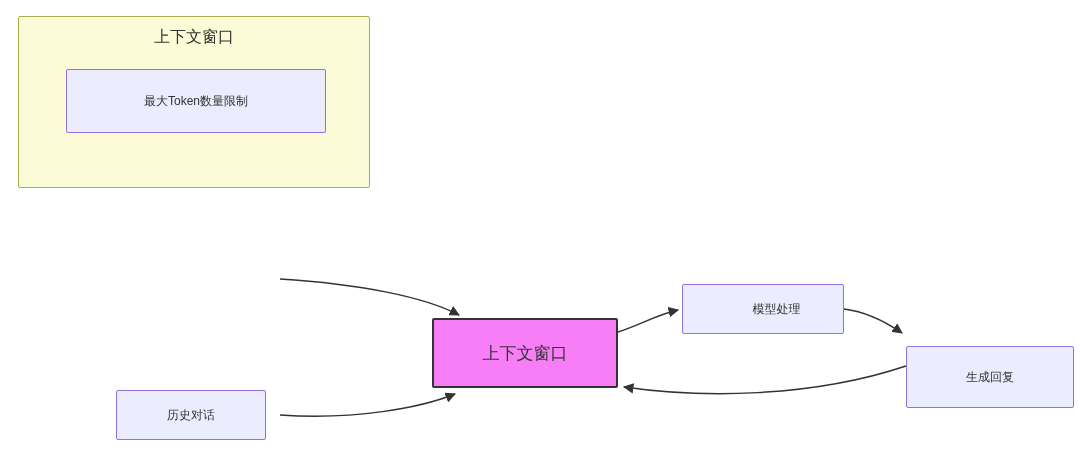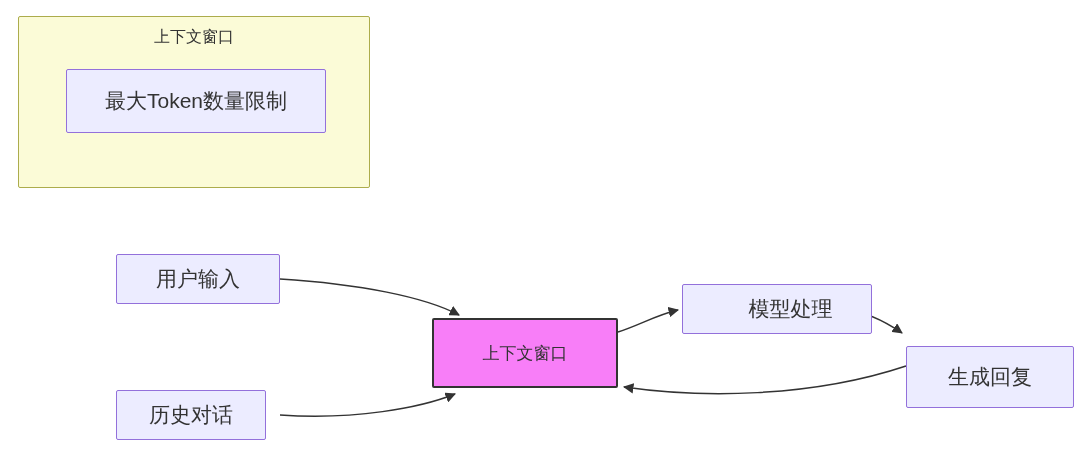--- a/index.html
+++ b/index.html
@@ -36,39 +36,39 @@
   }
   .node {
     position: absolute;
     display: flex;
     align-items: center;
     justify-content: center;
     box-sizing: border-box;
     background: var(--node-bg, #ececff);
     border: 1px solid var(--node-border, #9370db);
     border-radius: 2px;
-    font-size: 21px;
+    font-size: 12px;
     text-align: center;
     z-index: 2;
   }
   .node.inner-node {
     left: 47px;
     top: 52px;
     width: 260px;
     height: 64px;
   }
   .node.highlight {
     background: var(--highlight-bg, #f87ef8);
     border: 2.5px solid var(--highlight-border, #333333);
     font-size: 17px;
   }
   #node-user-input     { left: 116px; top: 254px; width: 164px; height: 50px; }
   #node-history        { left: 116px; top: 390px; width: 150px; height: 50px; }
   #node-context-window { left: 432px; top: 318px; width: 186px; height: 70px; }
-  #node-model          { left: 682px; top: 284px; width: 190px; height: 50px; padding-left: 27px; }
+  #node-model          { left: 682px; top: 284px; width: 162px; height: 50px; padding-left: 27px; }
   #node-reply          { left: 906px; top: 322px; width: 168px; height: 62px; margin-top: 24px; }
   .edges {
     position: absolute;
     left: 0;
     top: 0;
     z-index: 1;
     pointer-events: none;
   }
   .edge {
     fill: none;
@@ -98,23 +98,20 @@
         <path class="arrowhead" d="M0,0 L10,5 L0,10 z"></path>
       </marker>
     </defs>
     <path class="edge" d="M280,279 C360,284 425,297 459,315" marker-end="url(#arrow)"></path>
     <path class="edge" d="M280,415 C355,420 420,408 455,394" marker-end="url(#arrow)"></path>
     <path class="edge" d="M618,332 C640,325 656,315 678,310" marker-end="url(#arrow)"></path>
     <path class="edge" d="M844,309 C868,312 886,322 902,333" marker-end="url(#arrow)"></path>
     <path class="edge" d="M906,366 C810,398 700,398 624,387" marker-end="url(#arrow)"></path>
   </svg>
 
-  <div class="node" id="node-user-input">
-    <span>用户输入</span>
-  </div>
 
   <div class="node" id="node-history">
     <span>历史对话</span>
   </div>
 
   <div class="node highlight" id="node-context-window">
     <span>上下文窗口</span>
   </div>
 
   <div class="node" id="node-model">

